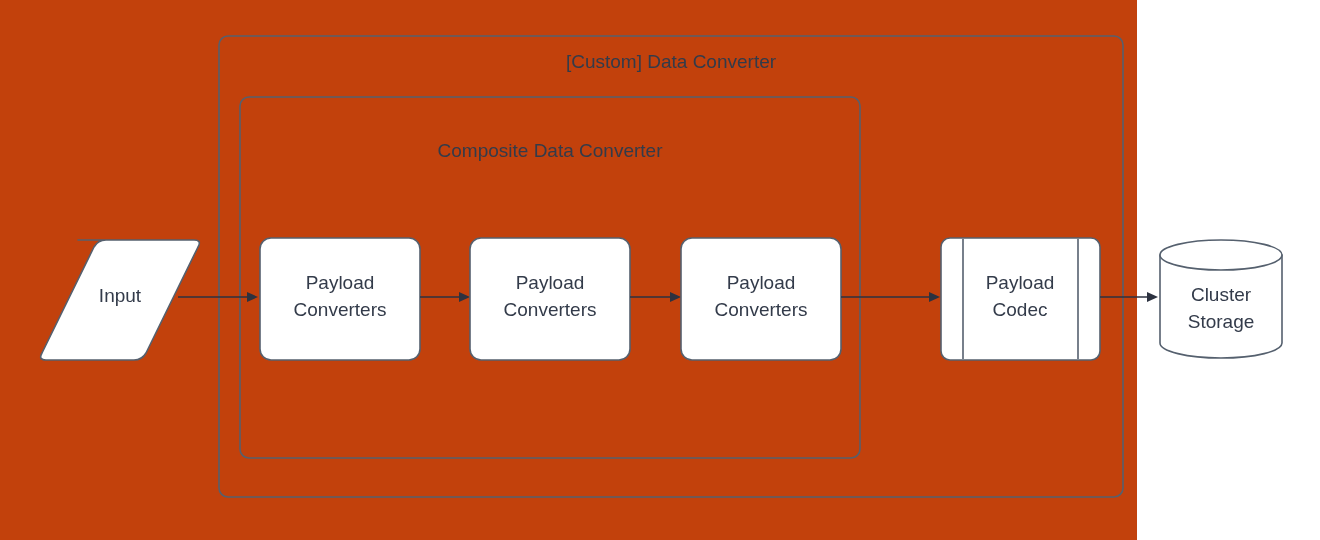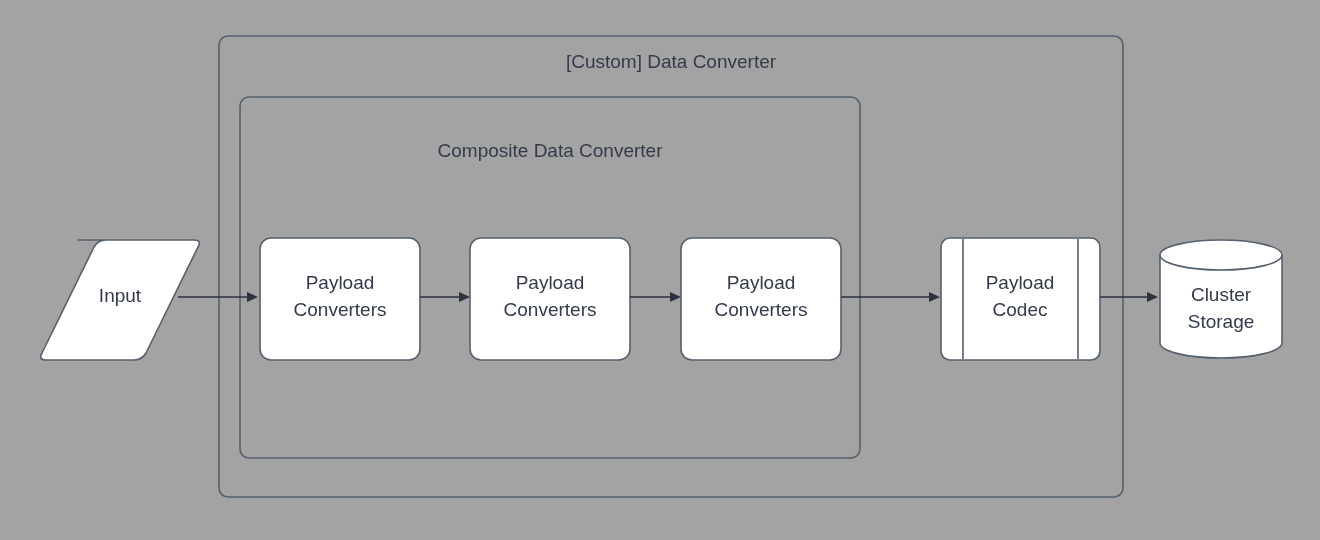--- a/index.html
+++ b/index.html
@@ -8,23 +8,23 @@
     background: #ffffff;
   }
   body {
     width: 1320px;
     height: 540px;
     font-family: "Liberation Sans", sans-serif;
     overflow: hidden;
   }
   #diagram-root {
     position: relative;
-    width: 1320px;
+    width: 1137px;
     height: 540px;
-    background: #a3a3a3;
+    background: #c2410c;
   }
   svg.diagram {
     display: block;
     width: 1320px;
     height: 540px;
   }
   .shape-stroke {
     fill: #ffffff;
     stroke: #55606e;
     stroke-width: 1.6;

